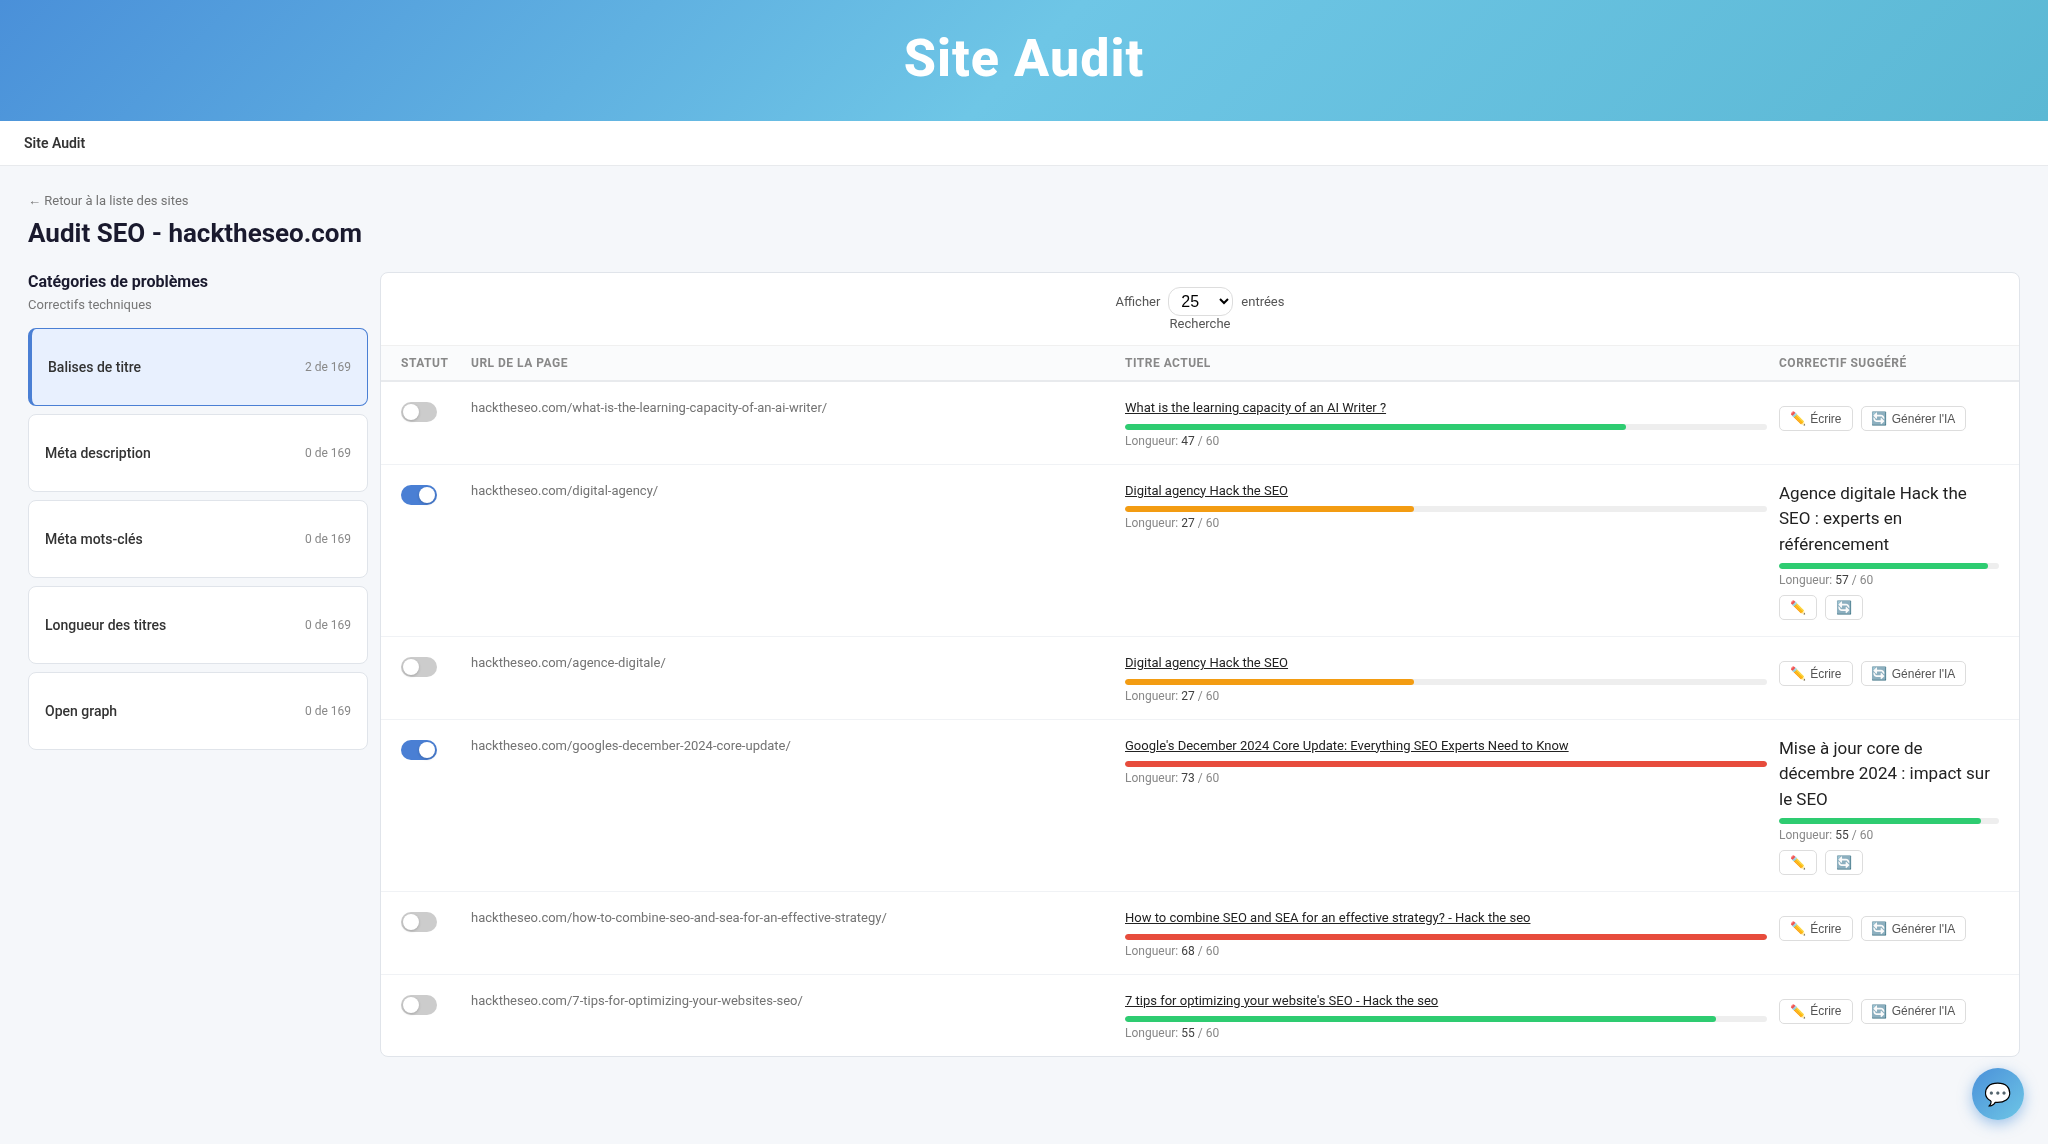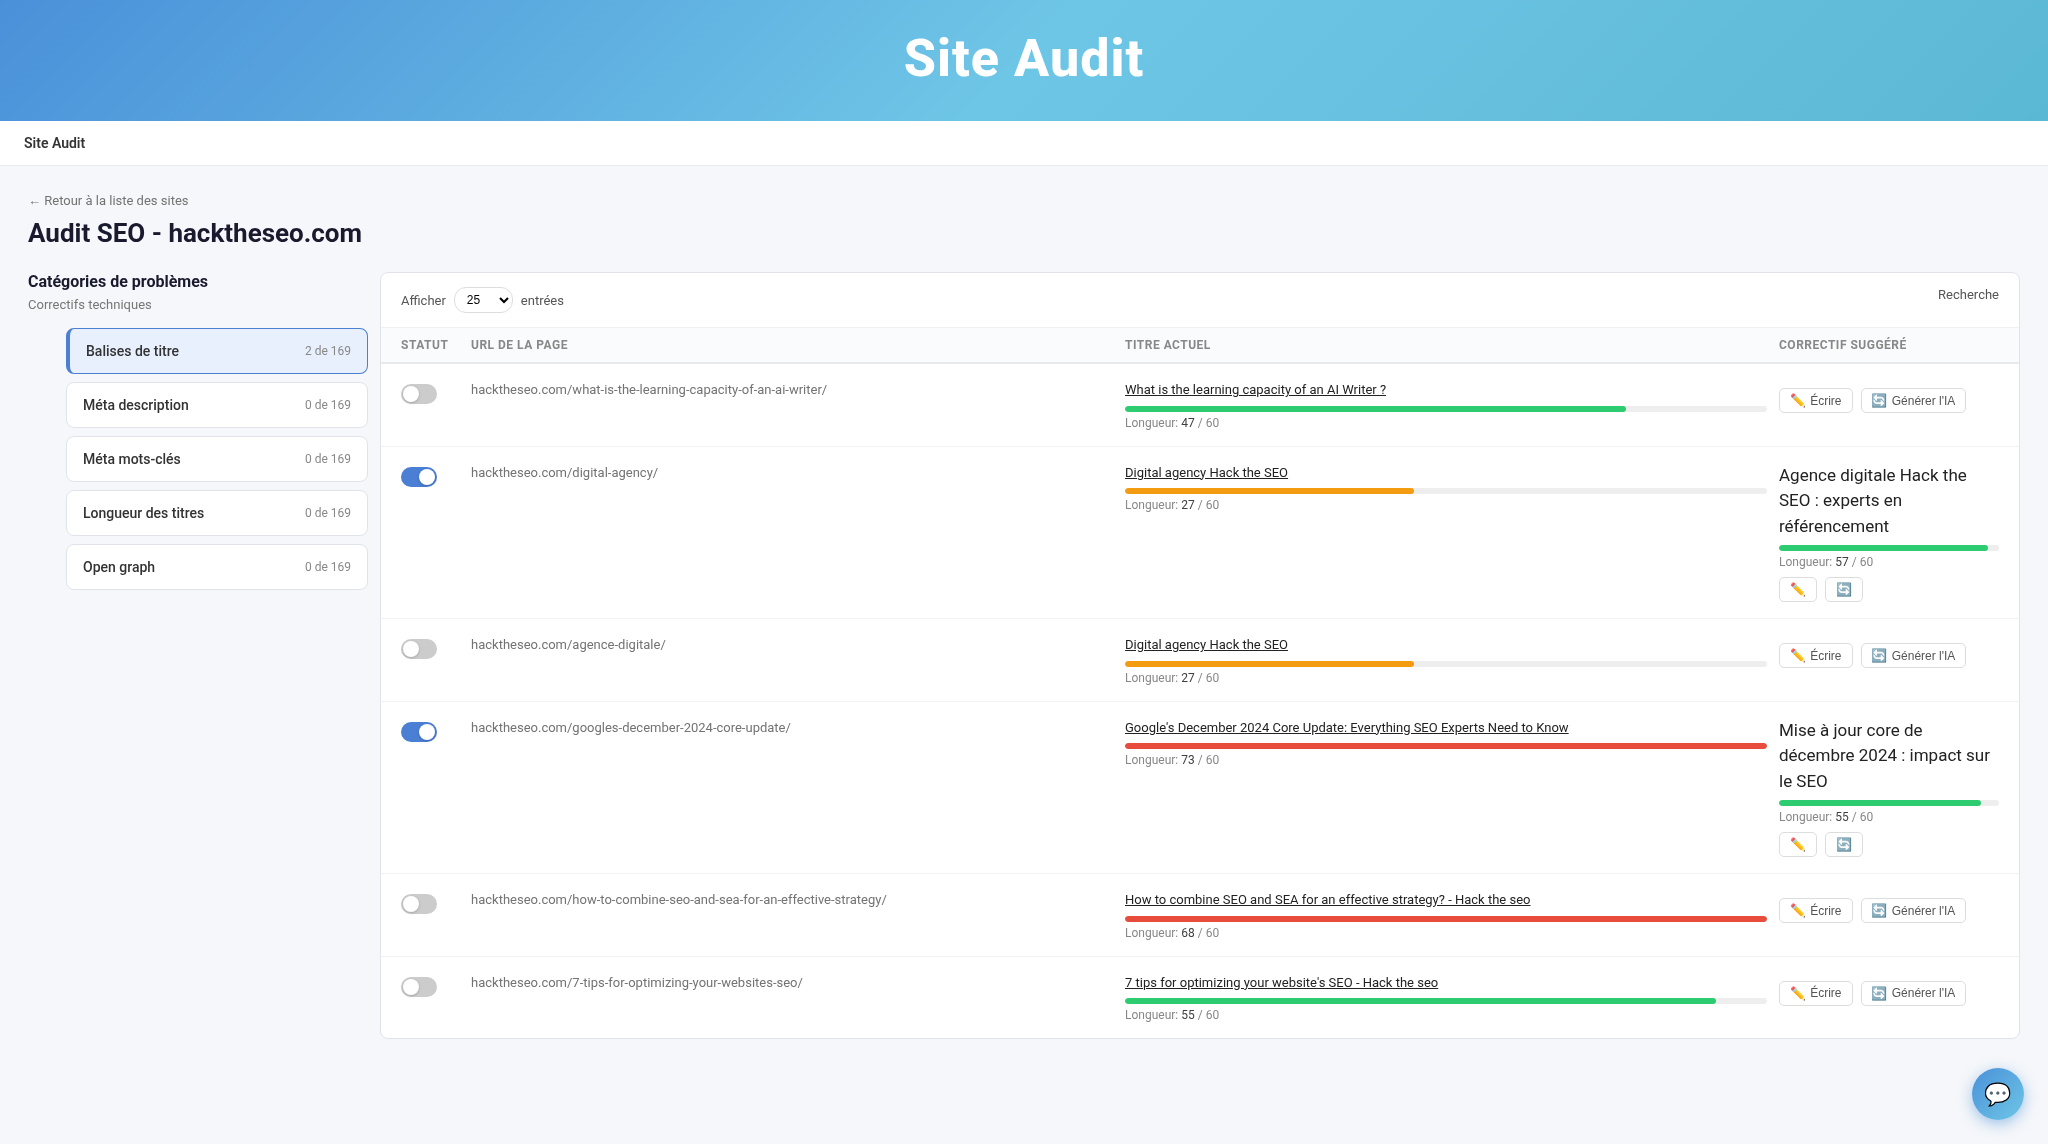--- a/index.html
+++ b/index.html
@@ -70,30 +70,29 @@
     }
     .sidebar-section-subtitle {
       font-size: 13px;
       color: #777;
       margin-bottom: 16px;
     }
     .sidebar-item {
       display: flex;
       justify-content: space-between;
       align-items: center;
-      padding: 14px 16px;
+      padding: 30px 16px;
       border: 1px solid #e0e4ea;
       border-radius: 8px;
       margin-bottom: 8px;
       cursor: pointer;
       background: #fff;
       font-size: 14px;
       color: #333;
       transition: background 0.15s;
-      margin-left: 38px;
     }
     .sidebar-item.active {
       background: #e8f0fe;
       border-color: #4a7fd4;
       border-left: 4px solid #4a7fd4;
     }
     .sidebar-item .label { font-weight: 500; }
     .sidebar-item .count { font-size: 12px; color: #888; }
 
     
@@ -102,36 +101,37 @@
       background: #fff;
       border-radius: 8px;
       border: 1px solid #e0e4ea;
       overflow: hidden;
     }
 
     
     .table-controls {
       display: flex;
       justify-content: space-between;
-      align-items: flex-start;
+      align-items: center;
       padding: 14px 20px;
       border-bottom: 1px solid #f0f0f0;
+      flex-direction: column;
     }
     .show-entries {
       display: flex;
       align-items: center;
       gap: 8px;
       font-size: 13px;
       color: #555;
     }
     .entries-select {
       border: 1px solid #ddd;
       border-radius: 12px;
       padding: 4px 8px;
-      font-size: 12px;
+      font-size: 16px;
       background: #fff;
       cursor: pointer;
     }
     .search-label {
       font-size: 13px;
       color: #555;
     }
 
     
     .table-header {

